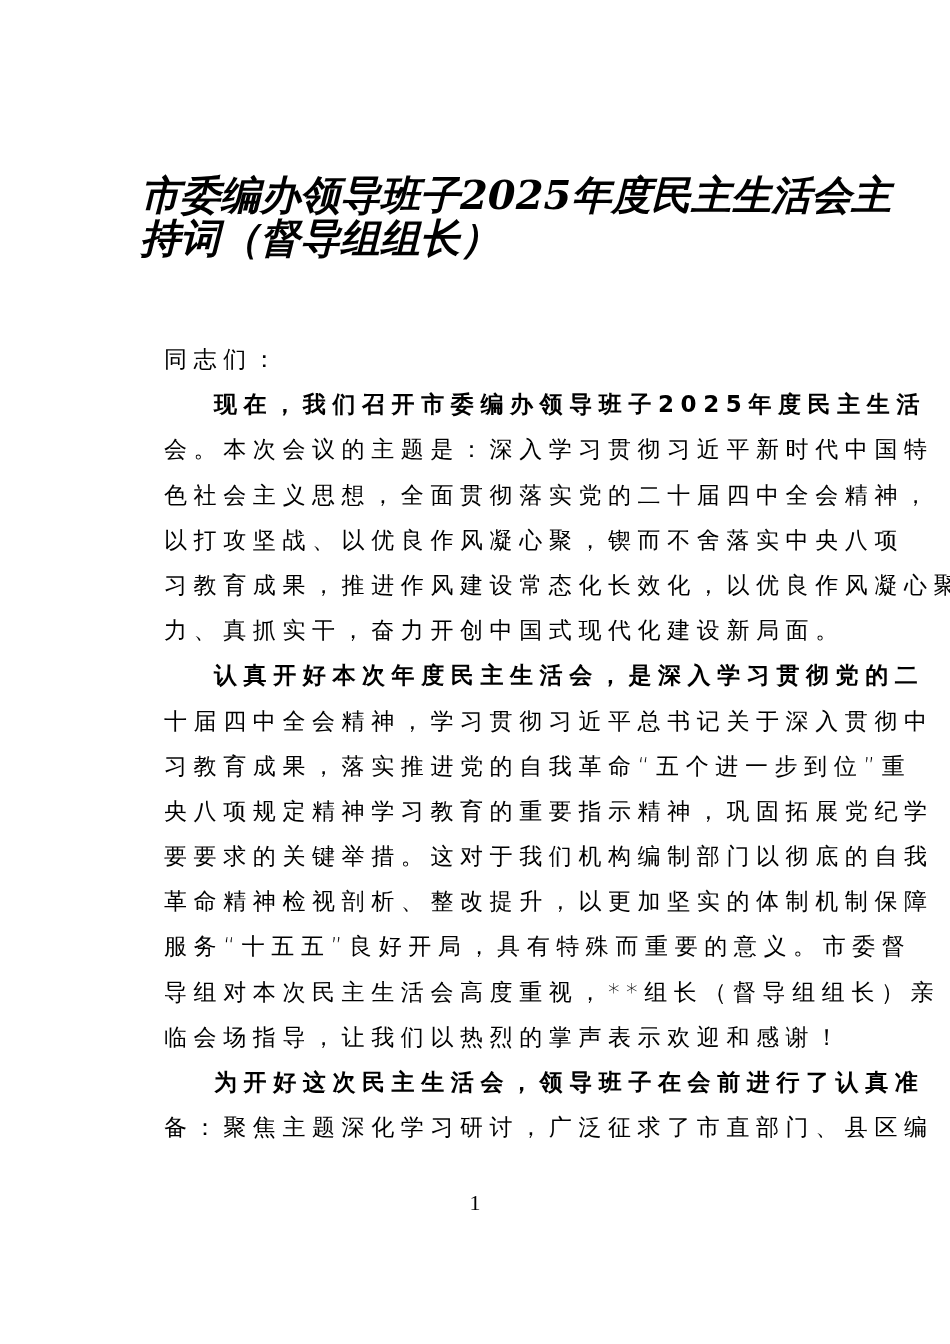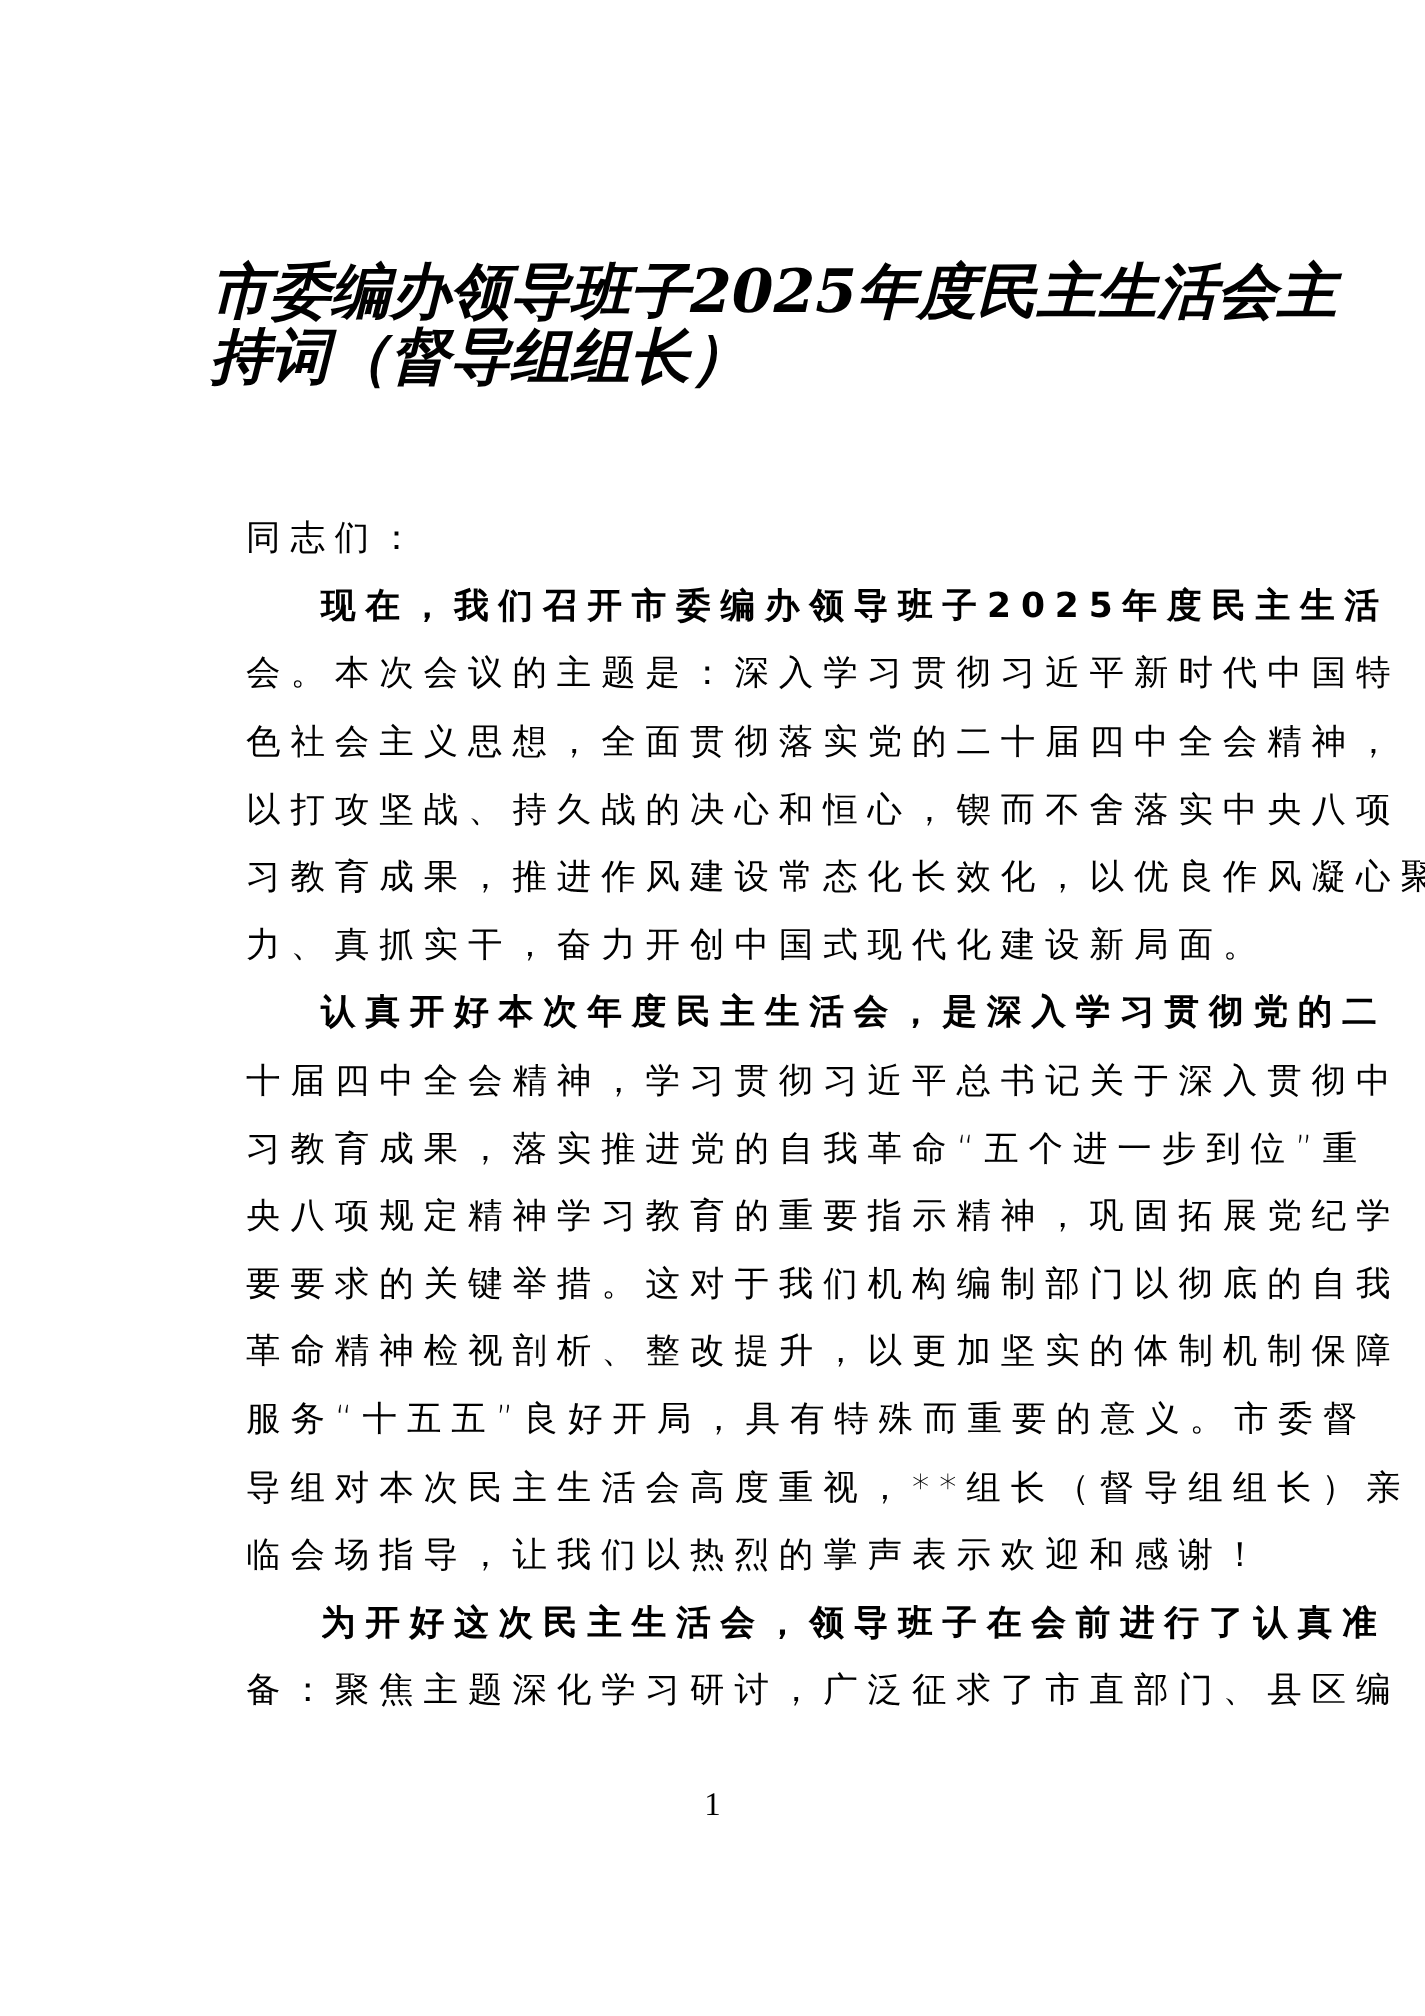--- a/index.html
+++ b/index.html
@@ -73,21 +73,21 @@
   <div class="title l1">市委编办领导班子2025年度民主生活会主</div>
   <div class="title l2">持词（督导组组长）</div>
 
   <div class="body-text">
     <div class="line">同志们：</div>
 
     <div>
       <div class="line indent">现在，我们召开市委编办领导班子2025年度民主生活</div>
       <div class="line">会。本次会议的主题是：深入学习贯彻习近平新时代中国特</div>
       <div class="line">色社会主义思想，全面贯彻落实党的二十届四中全会精神，</div>
-      <div class="line">以打攻坚战、持久战的决心和恒心，锲而不舍落实中央八项</div>
+      <div class="line">以打攻坚战、以优良作风凝心聚，锲而不舍落实中央八项</div>
       <div class="line">习教育成果，推进作风建设常态化长效化，以优良作风凝心聚</div>
       <div class="line">力、真抓实干，奋力开创中国式现代化建设新局面。</div>
     </div>
 
     <div>
       <div class="line indent">认真开好本次年度民主生活会，是深入学习贯彻党的二</div>
       <div class="line">十届四中全会精神，学习贯彻习近平总书记关于深入贯彻中</div>
       <div class="line">习教育成果，落实推进党的自我革命“五个进一步到位”重</div>
       <div class="line">央八项规定精神学习教育的重要指示精神，巩固拓展党纪学</div>
       <div class="line">要要求的关键举措。这对于我们机构编制部门以彻底的自我</div>

